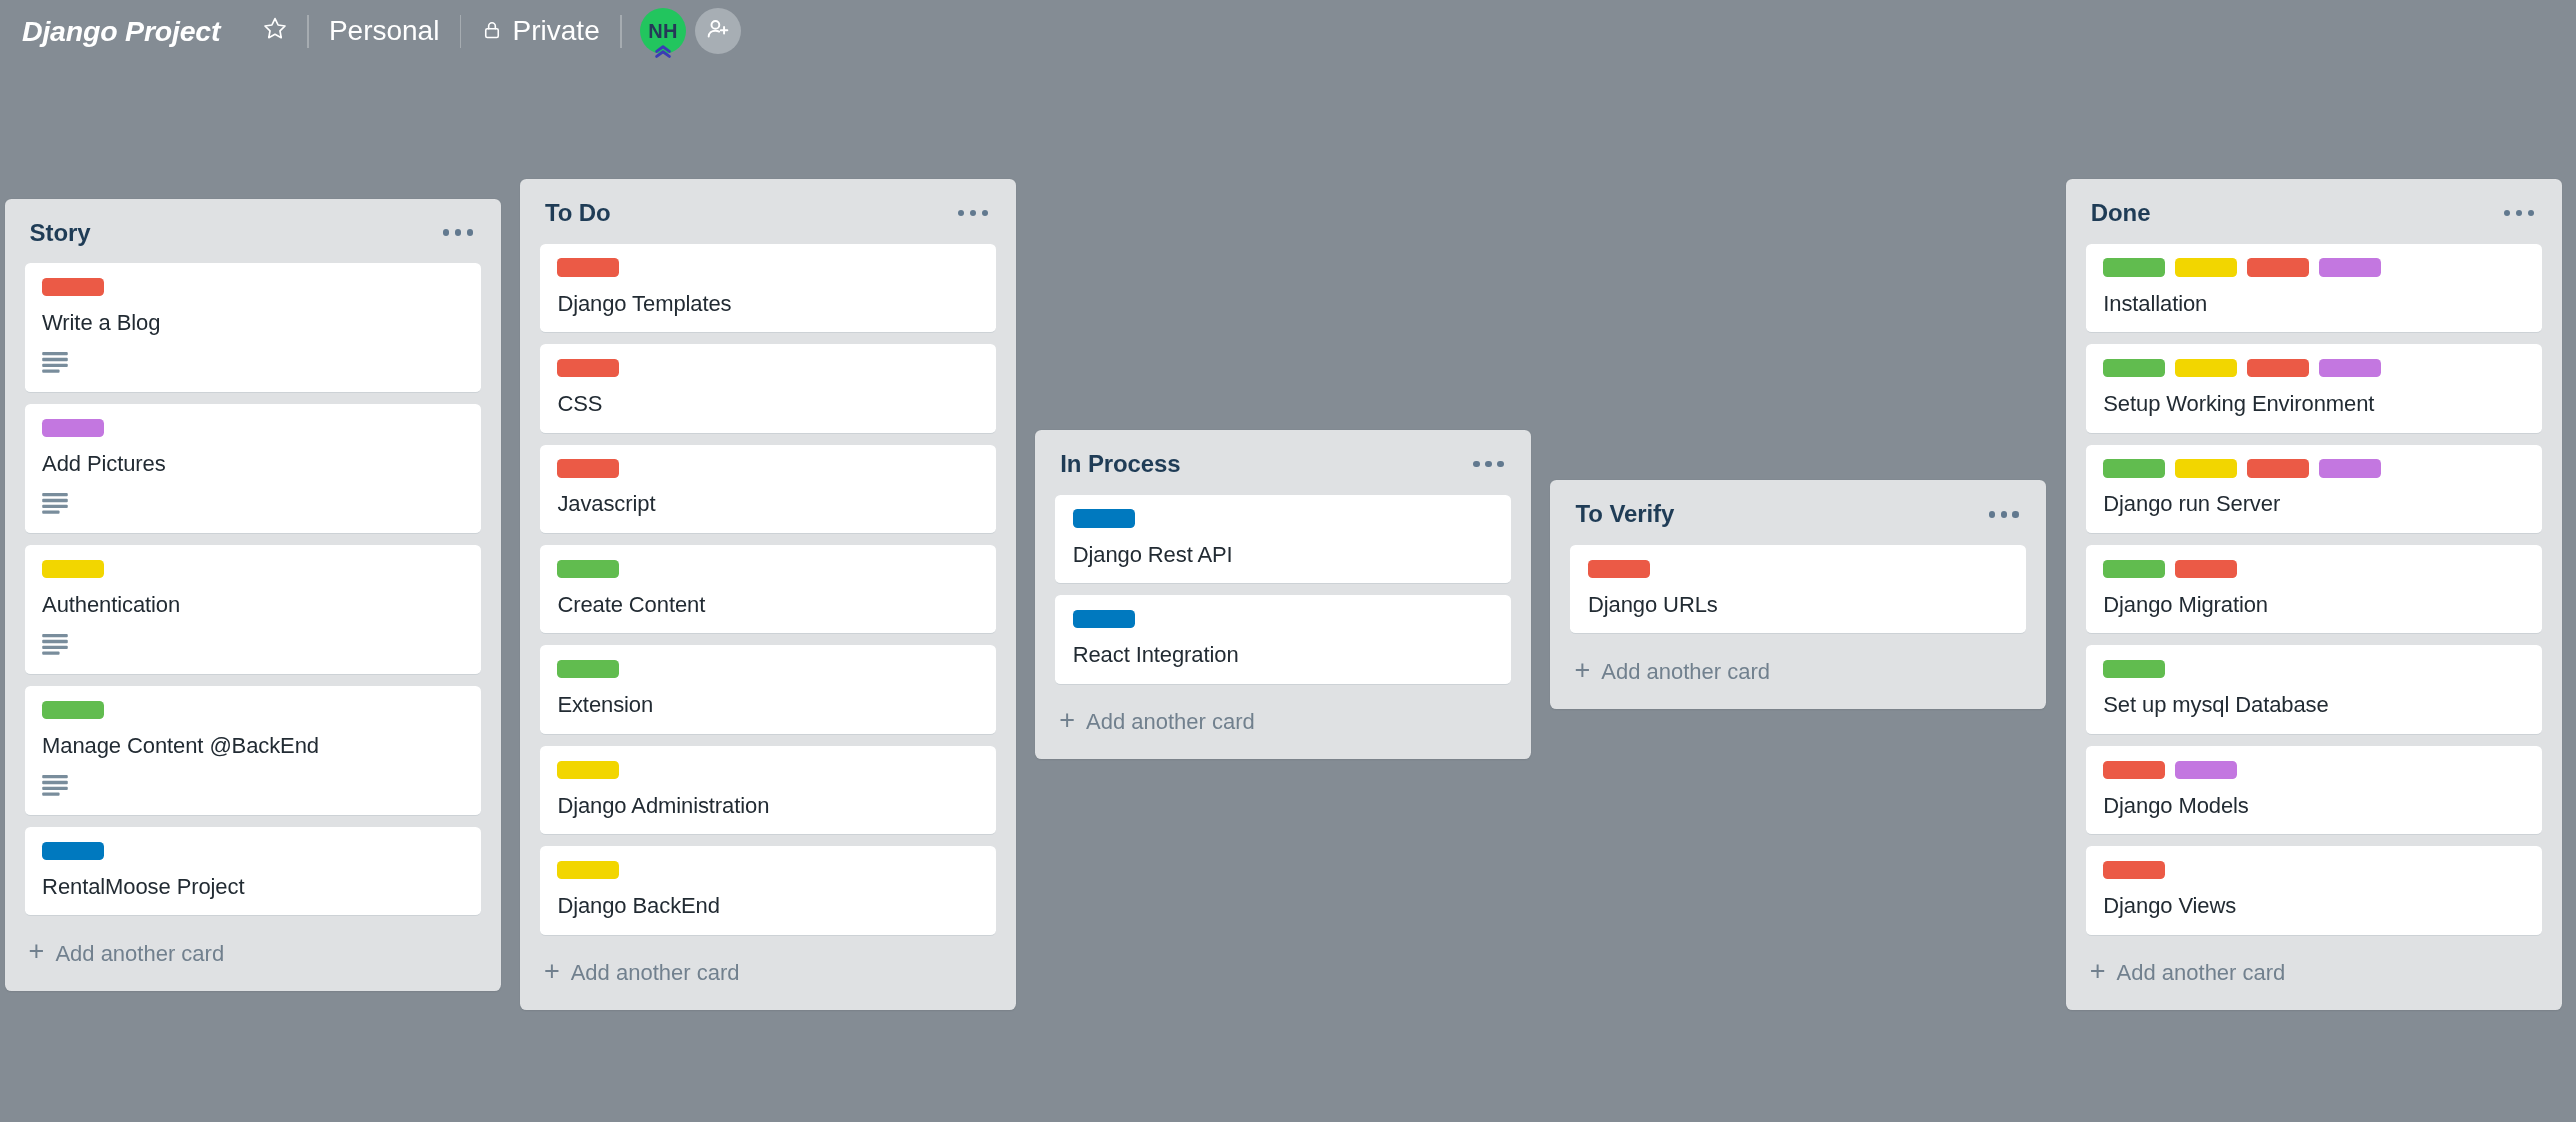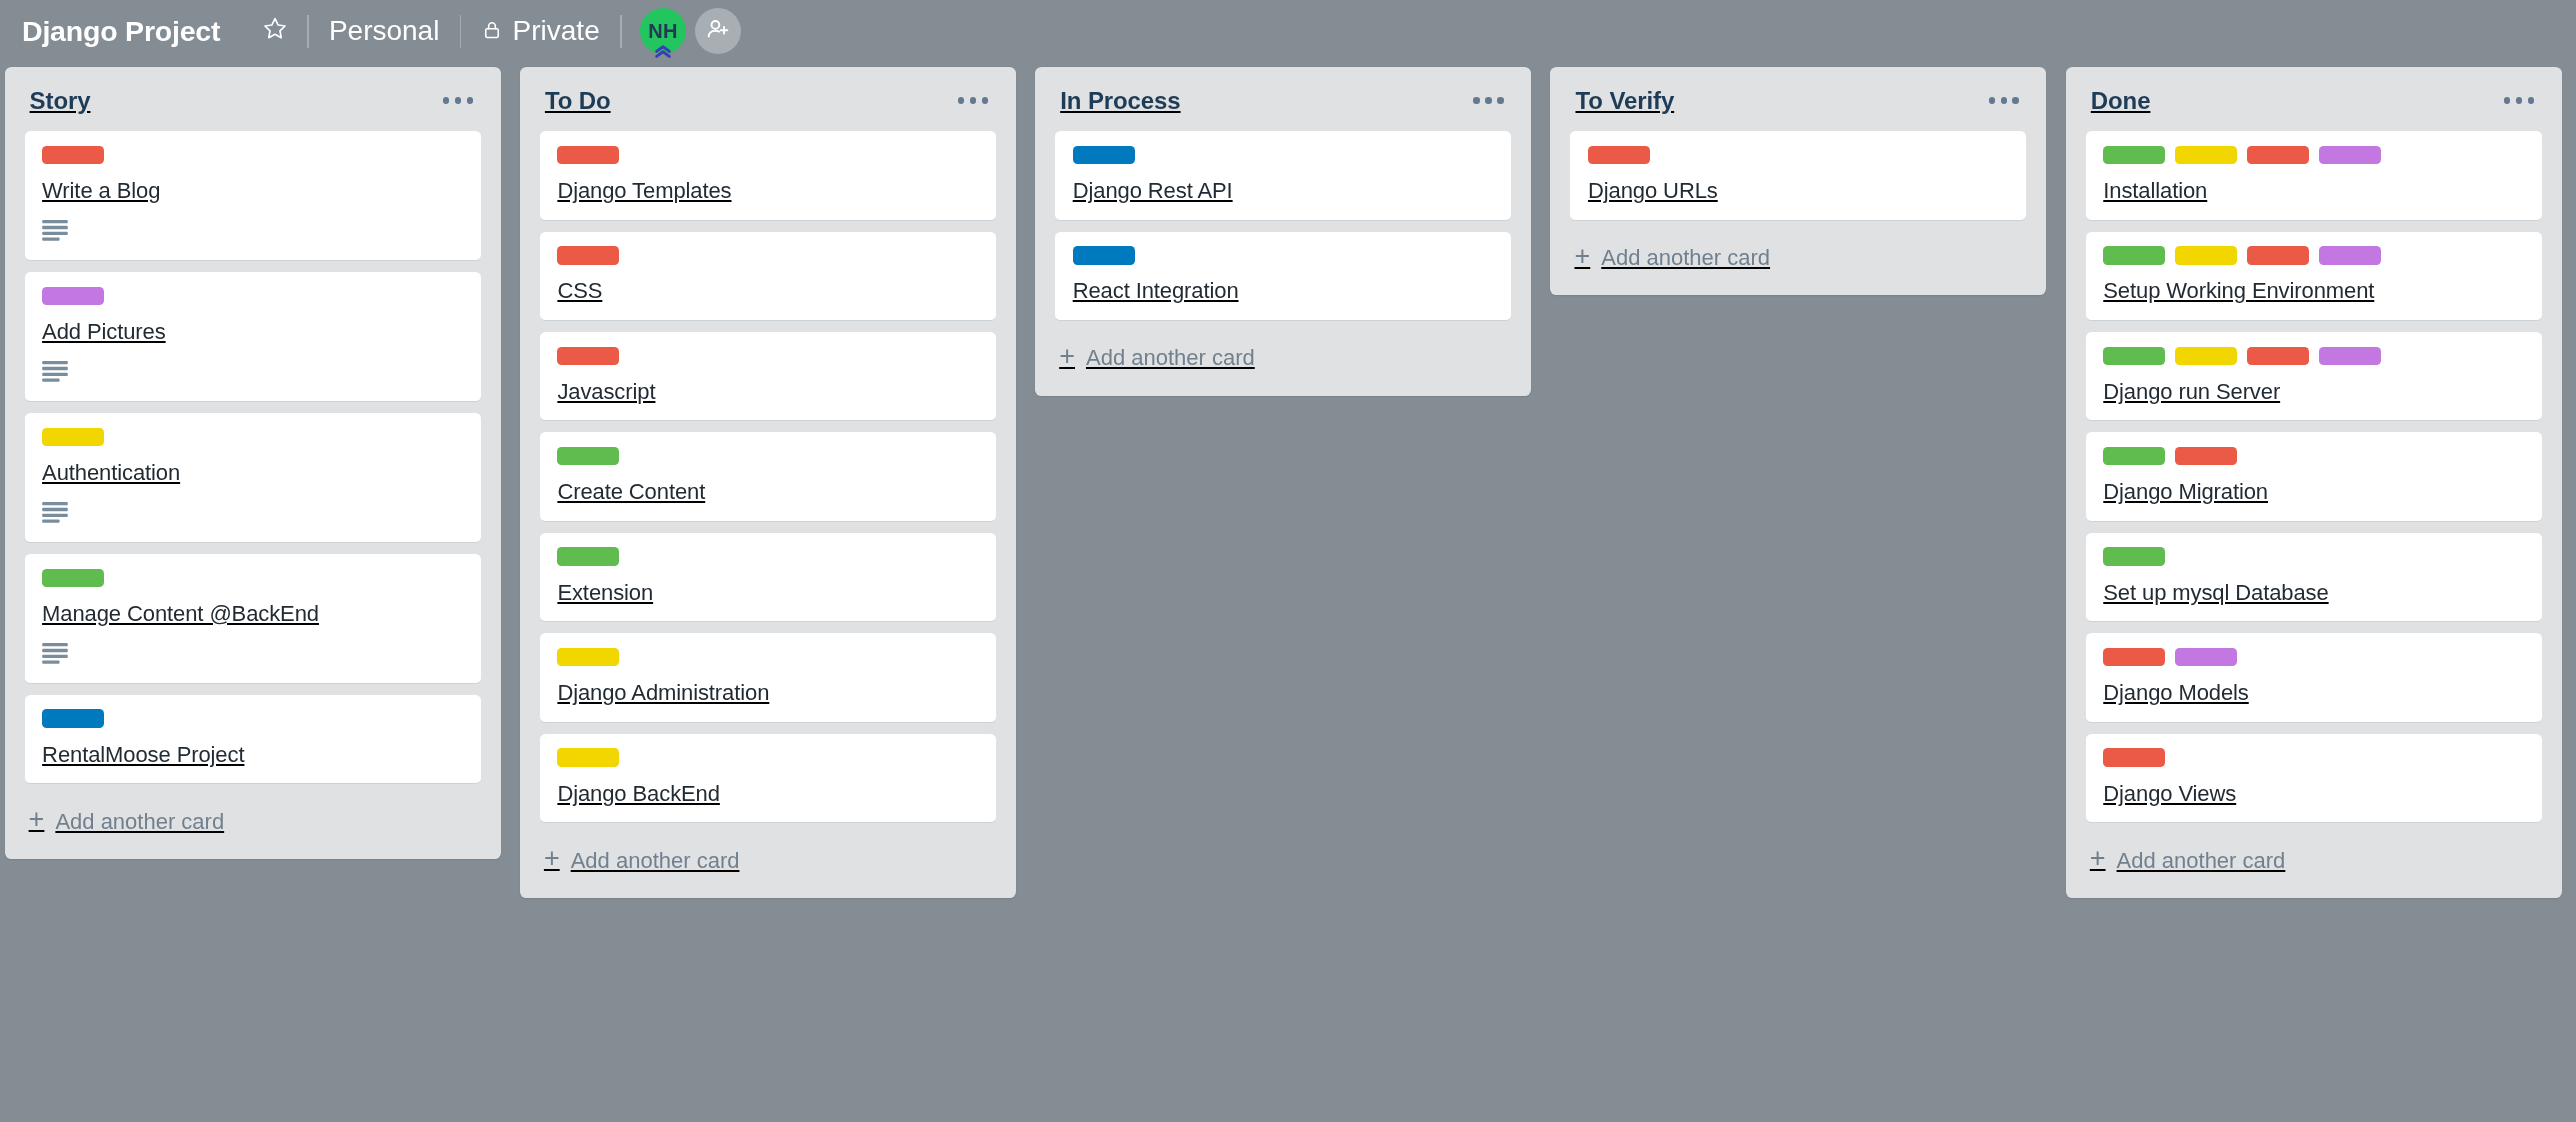--- a/index.html
+++ b/index.html
@@ -25,20 +25,21 @@
     gap: 0;
   }
 
   .board-title {
     font-size: 28.5px;
     font-weight: bold;
     color: #ffffff;
     letter-spacing: -0.2px;
     margin-right: 24px;
     white-space: nowrap;
+    font-style: italic;
   }
 
   .hdr-item {
     display: flex;
     align-items: center;
     gap: 11px;
     color: #ffffff;
     font-size: 28px;
     padding: 0 18.4px;
     height: 42px;
@@ -95,25 +96,24 @@
   }
 
   .avatar.add-member {
     background: #a7aeb4;
     color: #ffffff;
   }
 
   
   .board-canvas {
     display: flex;
-    align-items: flex-start;
+    align-items: center;
     gap: 19.3px;
     padding: 4.6px 4.6px 0 4.6px;
     height: calc(100% - 62px);
-    text-decoration: underline;
   }
 
   .list {
     width: 496px;
     flex: 0 0 496px;
     background: #dfe1e3;
     border-radius: 6.4px;
     padding: 0 0 3.7px 0;
     display: flex;
     flex-direction: column;

